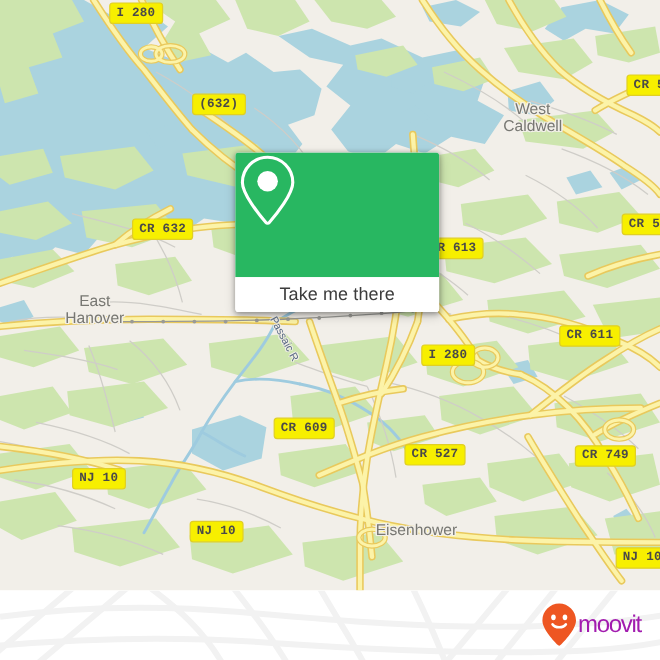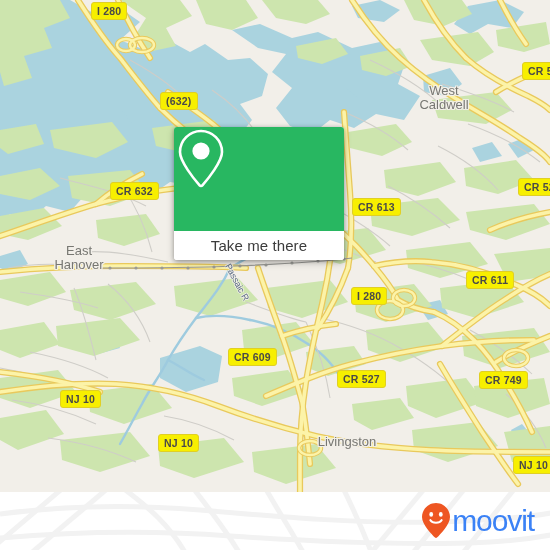--- a/index.html
+++ b/index.html
@@ -21,20 +21,21 @@
     border:1px solid #e0cf25;
     border-radius:3px;
     color:#4a4a48;
     font-size:10.5px;
     font-weight:bold;
     line-height:14px;
     padding:1px 5px 1px 5px;
     white-space:nowrap;
     letter-spacing:.2px;
     box-sizing:border-box;
+    font-family:Liberation Mono, monospace;
   }
   
   .placename{
     position:absolute;
     color:#777772;
     font-size:13px;
     line-height:14px;
     text-align:center;
     white-space:pre;
     text-shadow:
@@ -47,21 +48,21 @@
     font-size:9px;
     white-space:nowrap;
     transform:rotate(62deg);
     transform-origin:0 0;
     text-shadow:
       1px 0 0 #f2efe9,-1px 0 0 #f2efe9,0 1px 0 #f2efe9,0 -1px 0 #f2efe9;
   }
 
   
   .card{
-    position:absolute;left:174px;top:127px;width:170px;
+    position:absolute;left:196px;top:127px;width:170px;
     border-radius:3px;overflow:hidden;
     box-shadow:0 1px 4px rgba(0,0,0,.30),0 3px 9px rgba(0,0,0,.18);
     background:#fff;
   }
   .card-green{
     background:#28b761;height:104px;
     display:flex;align-items:center;justify-content:center;
   }
   .card-foot{
     height:29px;background:#fff;
@@ -91,21 +92,21 @@
     position:absolute;left:20px;top:0;height:58px;
     display:flex;align-items:center;
     font-size:16.5px;color:#2d2d2d;white-space:nowrap;
     letter-spacing:-.1px;
   }
   .logo{
     position:absolute;right:16px;top:0;height:58px;
     display:flex;align-items:center;gap:1px;
   }
   .logo-text{
-    font-size:30px;color:#3b82f6;letter-spacing:-1.1px;
+    font-size:20px;color:#a21caf;letter-spacing:-1.1px;
     font-weight:500;line-height:30px;text-align:center;
   }
 </style>
 </head>
 <body>
 
 <div id="app">
 
   <div class="map">
     <svg width="550" height="492" viewBox="0 0 550 492">
@@ -351,26 +352,26 @@
           <circle cx="318" cy="261" r="1.6"></circle>
             <circle cx="344" cy="259" r="1.6"></circle>
         </g>
       </g>
     </svg>
 
     <div class="placename" style="left:398px;top:84px;width:92px;">West
 Caldwell</div>
     <div class="placename" style="left:34px;top:244px;width:90px;">East
 Hanover</div>
-    <div class="placename" style="left:302px;top:435px;width:90px;">Livingston</div>
+    <div class="placename" style="left:302px;top:435px;width:90px;">Eisenhower</div>
 
     <div class="riverlabel" style="left:232px;top:262px;">Passaic R</div>
 
     <div class="shield" style="left:91px;top:2px;">I 280</div>
-    <div class="shield" style="left:160px;top:92px;">(632)</div>
+    <div class="shield" style="left:160px;top:78px;">(632)</div>
     <div class="shield" style="left:110px;top:182px;">CR 632</div>
     <div class="shield" style="left:352px;top:182px;margin-top:16px;">CR 613</div>
     <div class="shield" style="left:522px;top:62px;">CR 5</div>
     <div class="shield" style="left:518px;top:178px;">CR 527</div>
     <div class="shield" style="left:466px;top:255px;margin-top:16px;">CR 611</div>
     <div class="shield" style="left:351px;top:287px;">I 280</div>
     <div class="shield" style="left:196px;top:348px;margin-left:32px;">CR 609</div>
     <div class="shield" style="left:337px;top:370px;">CR 527</div>
     <div class="shield" style="left:479px;top:371px;">CR 749</div>
     <div class="shield" style="left:60px;top:390px;">NJ 10</div>

